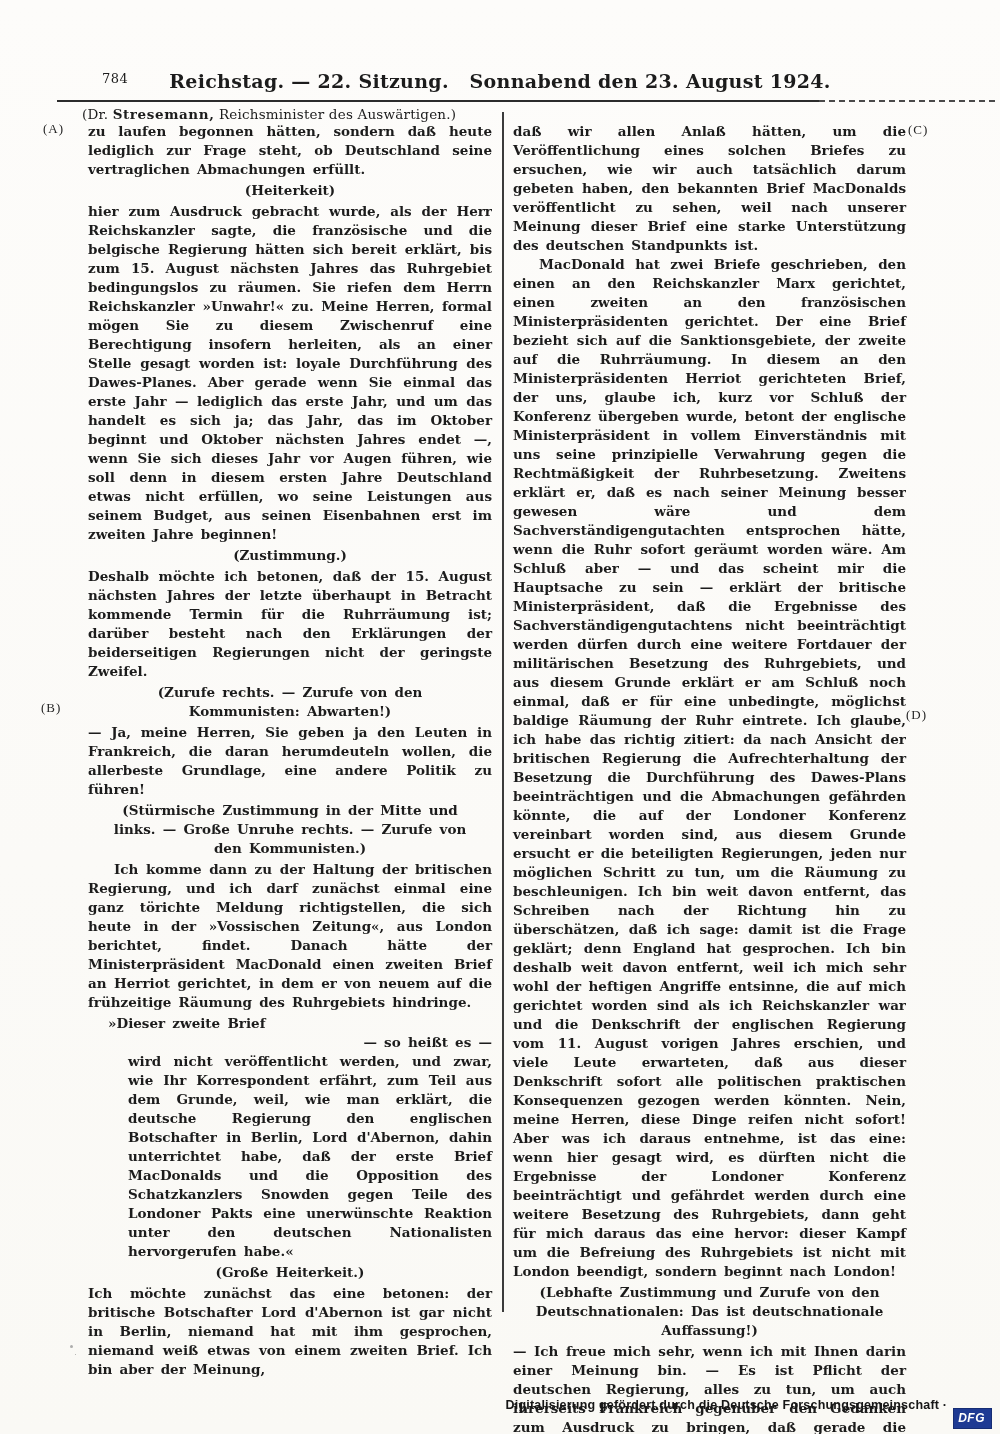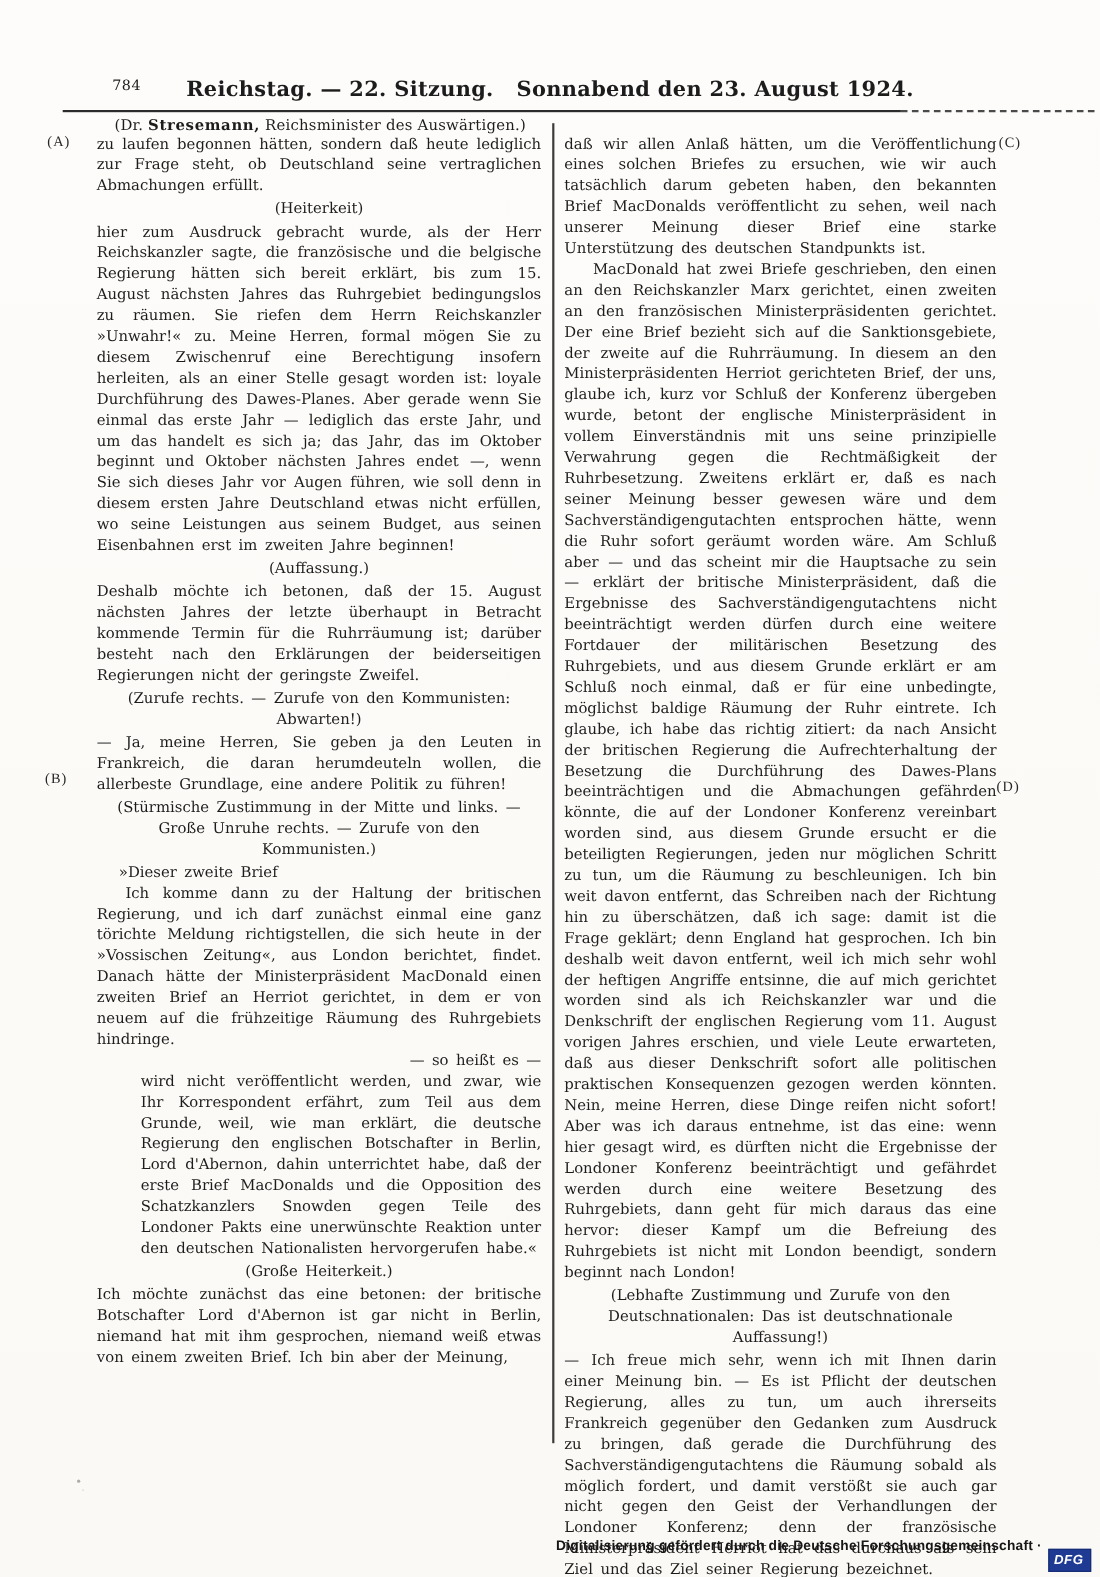--- a/index.html
+++ b/index.html
@@ -13,25 +13,25 @@
     font-family:"DejaVu Serif","Liberation Serif",serif;
     overflow:hidden;
   }
   
   .masthead{position:absolute;top:70px;left:60px;width:880px;text-align:center;}
   .pageno{position:absolute;left:42px;top:1px;font-size:13px;letter-spacing:.5px;}
   .headtitle{font-size:19px;font-weight:bold;letter-spacing:.3px;white-space:pre;}
   .rule{position:absolute;top:100px;height:0;}
   .rule-solid{left:57px;width:762px;border-top:2px solid #2c2c2c;}
   .rule-dash{left:819px;width:176px;border-top:2px dashed #4a4a4a;}
-  .speaker{position:absolute;top:106px;left:104px;font-size:13.5px;letter-spacing:.2px;}
+  .speaker{position:absolute;top:106px;left:82px;font-size:13.5px;letter-spacing:.2px;}
   .speaker b{letter-spacing:.6px;}
   
   .divider{position:absolute;left:502px;top:112px;width:2px;height:1200px;background:#3b3b3b;}
-  .col{position:absolute;top:122px;font-size:13.5px;line-height:19px;word-spacing:2.5px;}
+  .col{position:absolute;top:122px;font-size:13.5px;line-height:19px;word-spacing:2.5px;font-weight:bold;}
   .col-left{left:88px;width:404px;}
   .col-right{left:513px;width:393px;}
   .p{margin:0;text-align:justify;}
   .ind{text-indent:26px;}
   .stage{margin:2px 0;padding:0 14px;text-align:center;}
   .q1{margin:2px 0 0 20px;text-align:left;}
   .qflush{margin:0;text-align:right;}
   .qb{margin:0 0 0 40px;text-align:justify;}
   
   .mlabel{position:absolute;font-size:13px;letter-spacing:1px;color:#262626;font-family:"Liberation Serif",serif;}
@@ -67,27 +67,27 @@
   <span class="mlabel m-b">(B)</span>
   <span class="mlabel m-c">(C)</span>
   <span class="mlabel m-d">(D)</span>
 
   <div class="divider"></div>
 
   <div class="col col-left">
     <p class="p">zu laufen begonnen hätten, sondern daß heute lediglich zur Frage steht, ob Deutschland seine vertraglichen Abmachungen erfüllt.</p>
     <p class="stage">(Heiterkeit)</p>
     <p class="p">hier zum Ausdruck gebracht wurde, als der Herr Reichskanzler sagte, die französische und die belgische Regierung hätten sich bereit erklärt, bis zum 15. August nächsten Jahres das Ruhrgebiet bedingungslos zu räumen. Sie riefen dem Herrn Reichskanzler »Unwahr!« zu. Meine Herren, formal mögen Sie zu diesem Zwischenruf eine Berechtigung insofern herleiten, als an einer Stelle gesagt worden ist: loyale Durchführung des Dawes-Planes. Aber gerade wenn Sie einmal das erste Jahr — lediglich das erste Jahr, und um das handelt es sich ja; das Jahr, das im Oktober beginnt und Oktober nächsten Jahres endet —, wenn Sie sich dieses Jahr vor Augen führen, wie soll denn in diesem ersten Jahre Deutschland etwas nicht erfüllen, wo seine Leistungen aus seinem Budget, aus seinen Eisenbahnen erst im zweiten Jahre beginnen!</p>
-    <p class="stage">(Auffassung.)</p>
+    <p class="stage">(Zustimmung.)</p>
     <p class="p">Deshalb möchte ich betonen, daß der 15. August nächsten Jahres der letzte überhaupt in Betracht kommende Termin für die Ruhrräumung ist; darüber besteht nach den Erklärungen der beiderseitigen Regierungen nicht der geringste Zweifel.</p>
     <p class="stage">(Zurufe rechts. — Zurufe von den Kommunisten: Abwarten!)</p>
     <p class="p">— Ja, meine Herren, Sie geben ja den Leuten in Frankreich, die daran herumdeuteln wollen, die allerbeste Grundlage, eine andere Politik zu führen!</p>
     <p class="stage">(Stürmische Zustimmung in der Mitte und links. — Große Unruhe rechts. — Zurufe von den Kommunisten.)</p>
+    <p class="p ind">Ich komme dann zu der Haltung der britischen Regierung, und ich darf zunächst einmal eine ganz törichte Meldung richtigstellen, die sich heute in der »Vossischen Zeitung«, aus London berichtet, findet. Danach hätte der Ministerpräsident MacDonald einen zweiten Brief an Herriot gerichtet, in dem er von neuem auf die frühzeitige Räumung des Ruhrgebiets hindringe.</p>
     <p class="p q1">»Dieser zweite Brief</p>
-    <p class="p ind">Ich komme dann zu der Haltung der britischen Regierung, und ich darf zunächst einmal eine ganz törichte Meldung richtigstellen, die sich heute in der »Vossischen Zeitung«, aus London berichtet, findet. Danach hätte der Ministerpräsident MacDonald einen zweiten Brief an Herriot gerichtet, in dem er von neuem auf die frühzeitige Räumung des Ruhrgebiets hindringe.</p>
     <p class="p qflush">— so heißt es —</p>
     <p class="p qb">wird nicht veröffentlicht werden, und zwar, wie Ihr Korrespondent erfährt, zum Teil aus dem Grunde, weil, wie man erklärt, die deutsche Regierung den englischen Botschafter in Berlin, Lord d'Abernon, dahin unterrichtet habe, daß der erste Brief MacDonalds und die Opposition des Schatzkanzlers Snowden gegen Teile des Londoner Pakts eine unerwünschte Reaktion unter den deutschen Nationalisten hervorgerufen habe.«</p>
     <p class="stage">(Große Heiterkeit.)</p>
     <p class="p">Ich möchte zunächst das eine betonen: der britische Botschafter Lord d'Abernon ist gar nicht in Berlin, niemand hat mit ihm gesprochen, niemand weiß etwas von einem zweiten Brief. Ich bin aber der Meinung,</p>
   </div>
 
   <div class="col col-right">
     <p class="p">daß wir allen Anlaß hätten, um die Veröffentlichung eines solchen Briefes zu ersuchen, wie wir auch tatsächlich darum gebeten haben, den bekannten Brief MacDonalds veröffentlicht zu sehen, weil nach unserer Meinung dieser Brief eine starke Unterstützung des deutschen Standpunkts ist.</p>
     <p class="p ind">MacDonald hat zwei Briefe geschrieben, den einen an den Reichskanzler Marx gerichtet, einen zweiten an den französischen Ministerpräsidenten gerichtet. Der eine Brief bezieht sich auf die Sanktionsgebiete, der zweite auf die Ruhrräumung. In diesem an den Ministerpräsidenten Herriot gerichteten Brief, der uns, glaube ich, kurz vor Schluß der Konferenz übergeben wurde, betont der englische Ministerpräsident in vollem Einverständnis mit uns seine prinzipielle Verwahrung gegen die Rechtmäßigkeit der Ruhrbesetzung. Zweitens erklärt er, daß es nach seiner Meinung besser gewesen wäre und dem Sachverständigengutachten entsprochen hätte, wenn die Ruhr sofort geräumt worden wäre. Am Schluß aber — und das scheint mir die Hauptsache zu sein — erklärt der britische Ministerpräsident, daß die Ergebnisse des Sachverständigengutachtens nicht beeinträchtigt werden dürfen durch eine weitere Fortdauer der militärischen Besetzung des Ruhrgebiets, und aus diesem Grunde erklärt er am Schluß noch einmal, daß er für eine unbedingte, möglichst baldige Räumung der Ruhr eintrete. Ich glaube, ich habe das richtig zitiert: da nach Ansicht der britischen Regierung die Aufrechterhaltung der Besetzung die Durchführung des Dawes-Plans beeinträchtigen und die Abmachungen gefährden könnte, die auf der Londoner Konferenz vereinbart worden sind, aus diesem Grunde ersucht er die beteiligten Regierungen, jeden nur möglichen Schritt zu tun, um die Räumung zu beschleunigen. Ich bin weit davon entfernt, das Schreiben nach der Richtung hin zu überschätzen, daß ich sage: damit ist die Frage geklärt; denn England hat gesprochen. Ich bin deshalb weit davon entfernt, weil ich mich sehr wohl der heftigen Angriffe entsinne, die auf mich gerichtet worden sind als ich Reichskanzler war und die Denkschrift der englischen Regierung vom 11. August vorigen Jahres erschien, und viele Leute erwarteten, daß aus dieser Denkschrift sofort alle politischen praktischen Konsequenzen gezogen werden könnten. Nein, meine Herren, diese Dinge reifen nicht sofort! Aber was ich daraus entnehme, ist das eine: wenn hier gesagt wird, es dürften nicht die Ergebnisse der Londoner Konferenz beeinträchtigt und gefährdet werden durch eine weitere Besetzung des Ruhrgebiets, dann geht für mich daraus das eine hervor: dieser Kampf um die Befreiung des Ruhrgebiets ist nicht mit London beendigt, sondern beginnt nach London!</p>
     <p class="stage">(Lebhafte Zustimmung und Zurufe von den Deutschnationalen: Das ist deutschnationale Auffassung!)</p>

